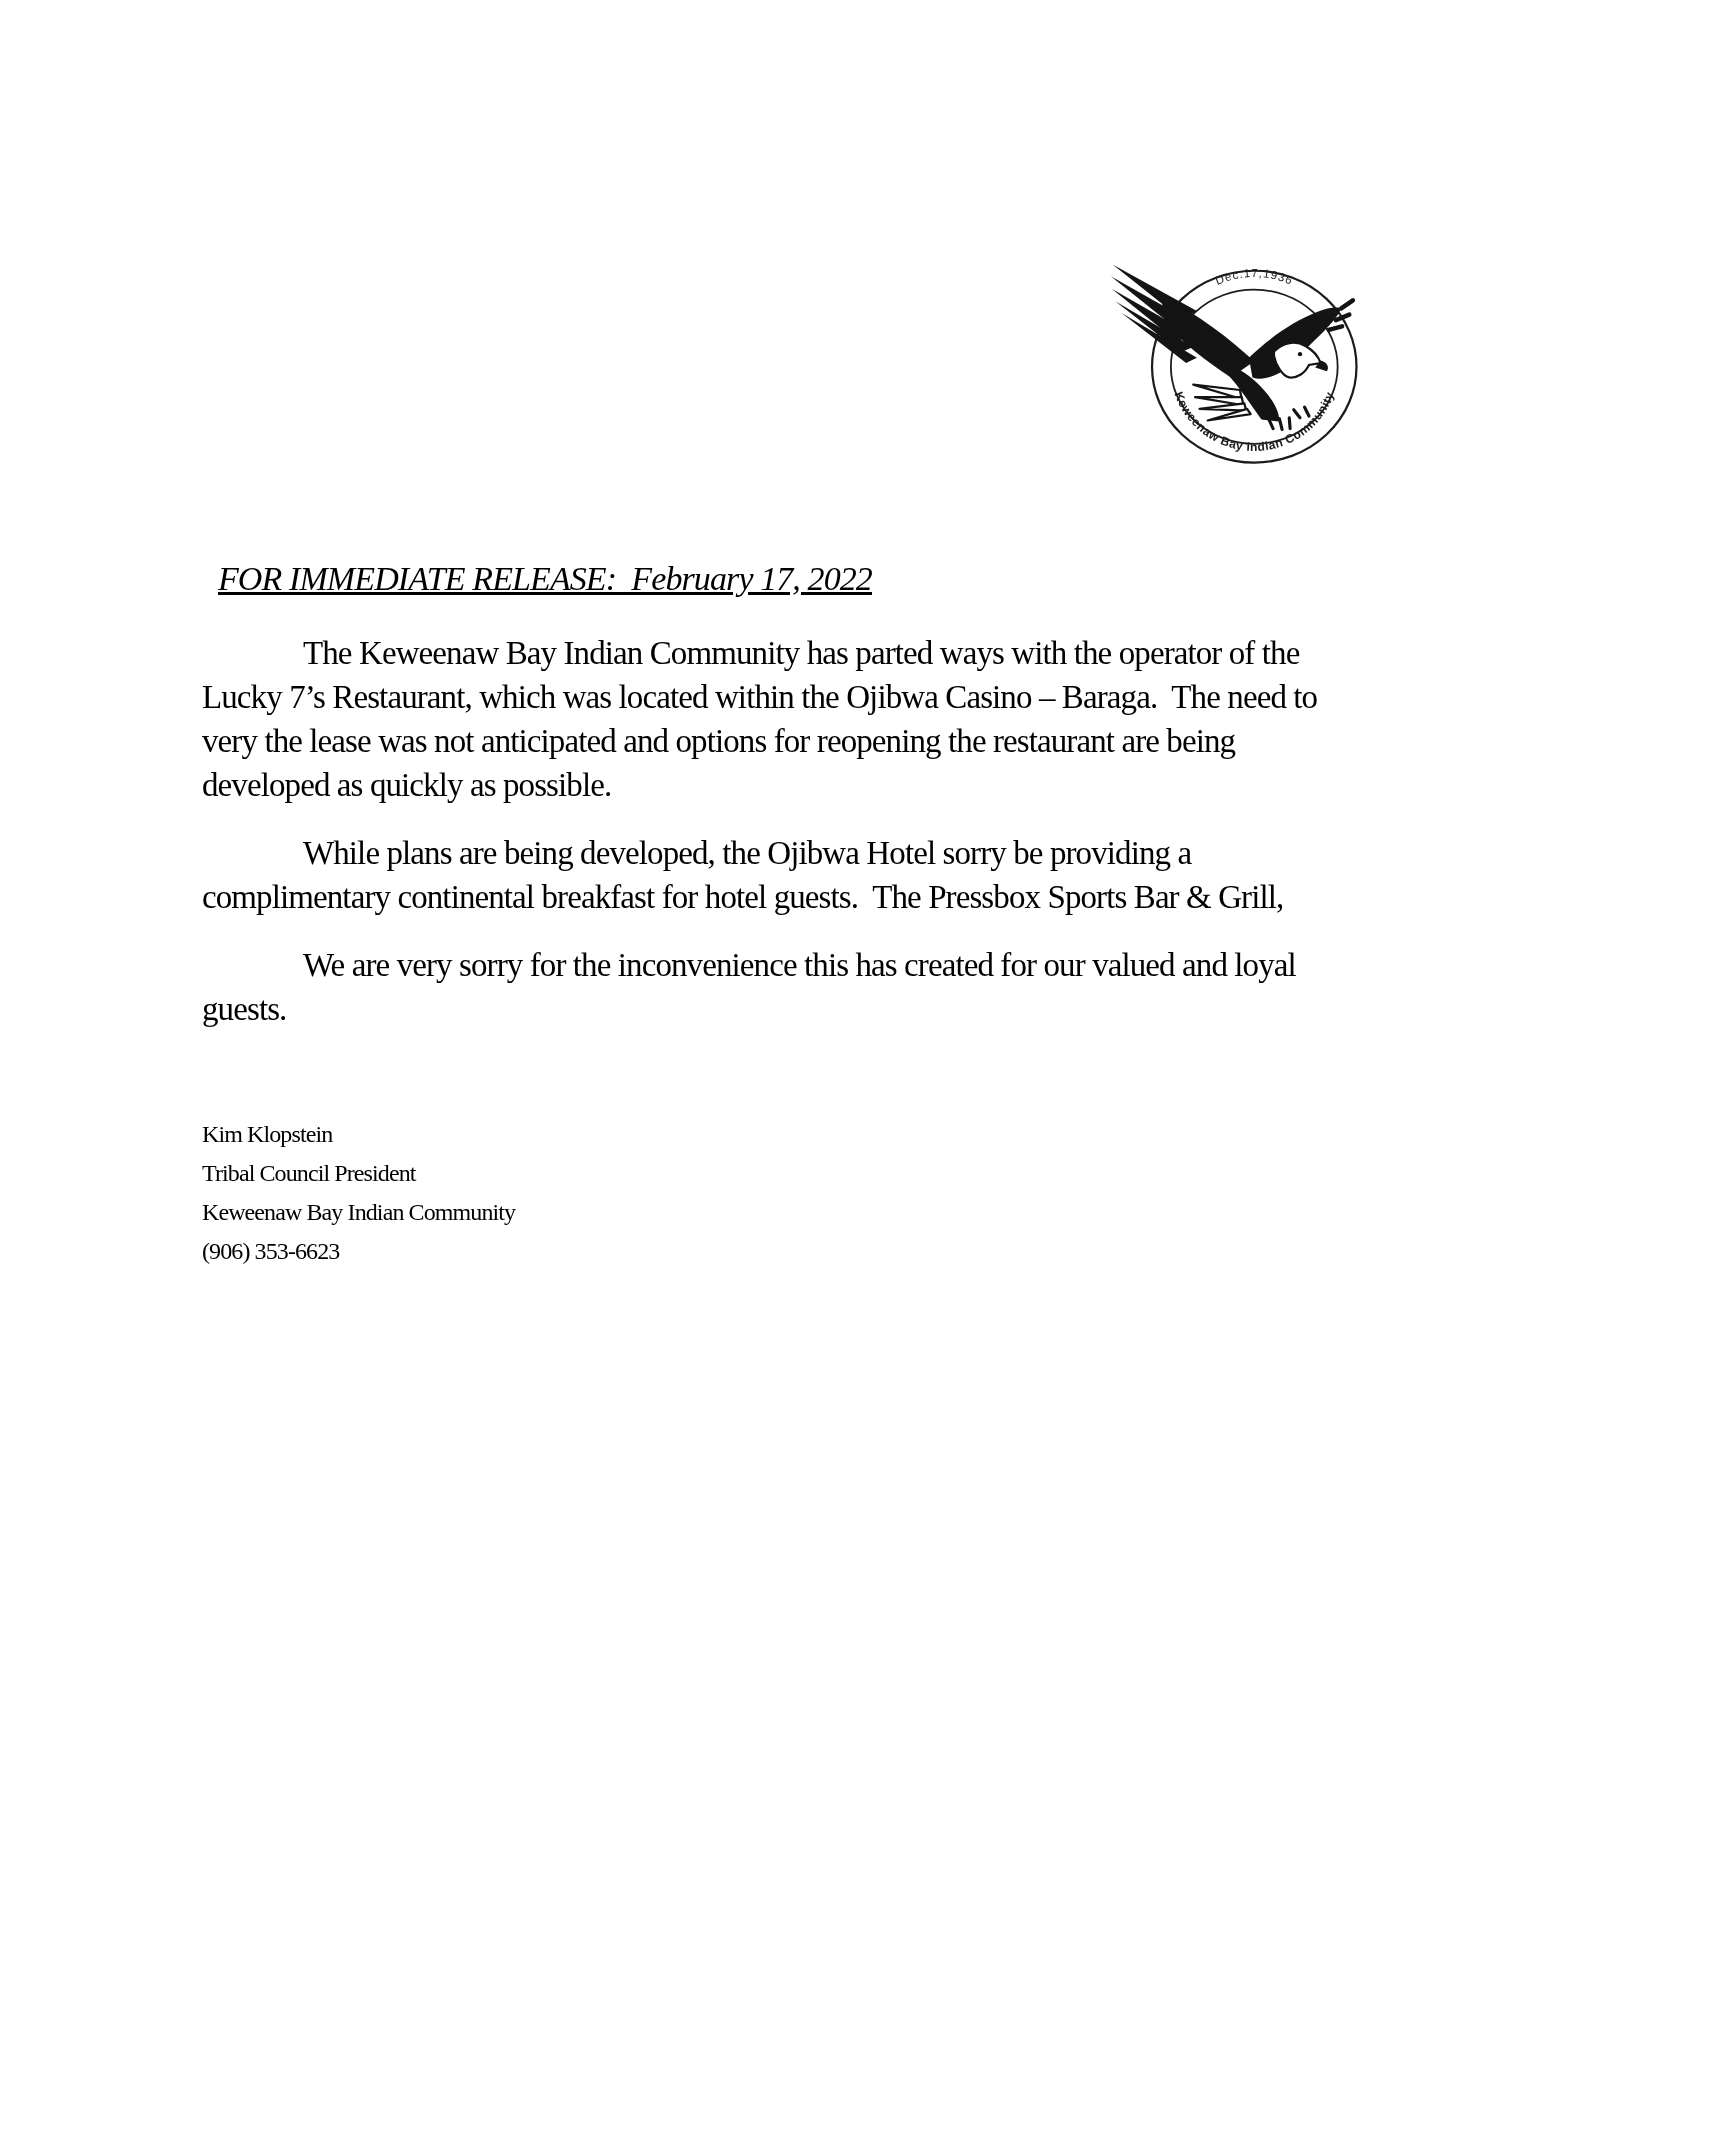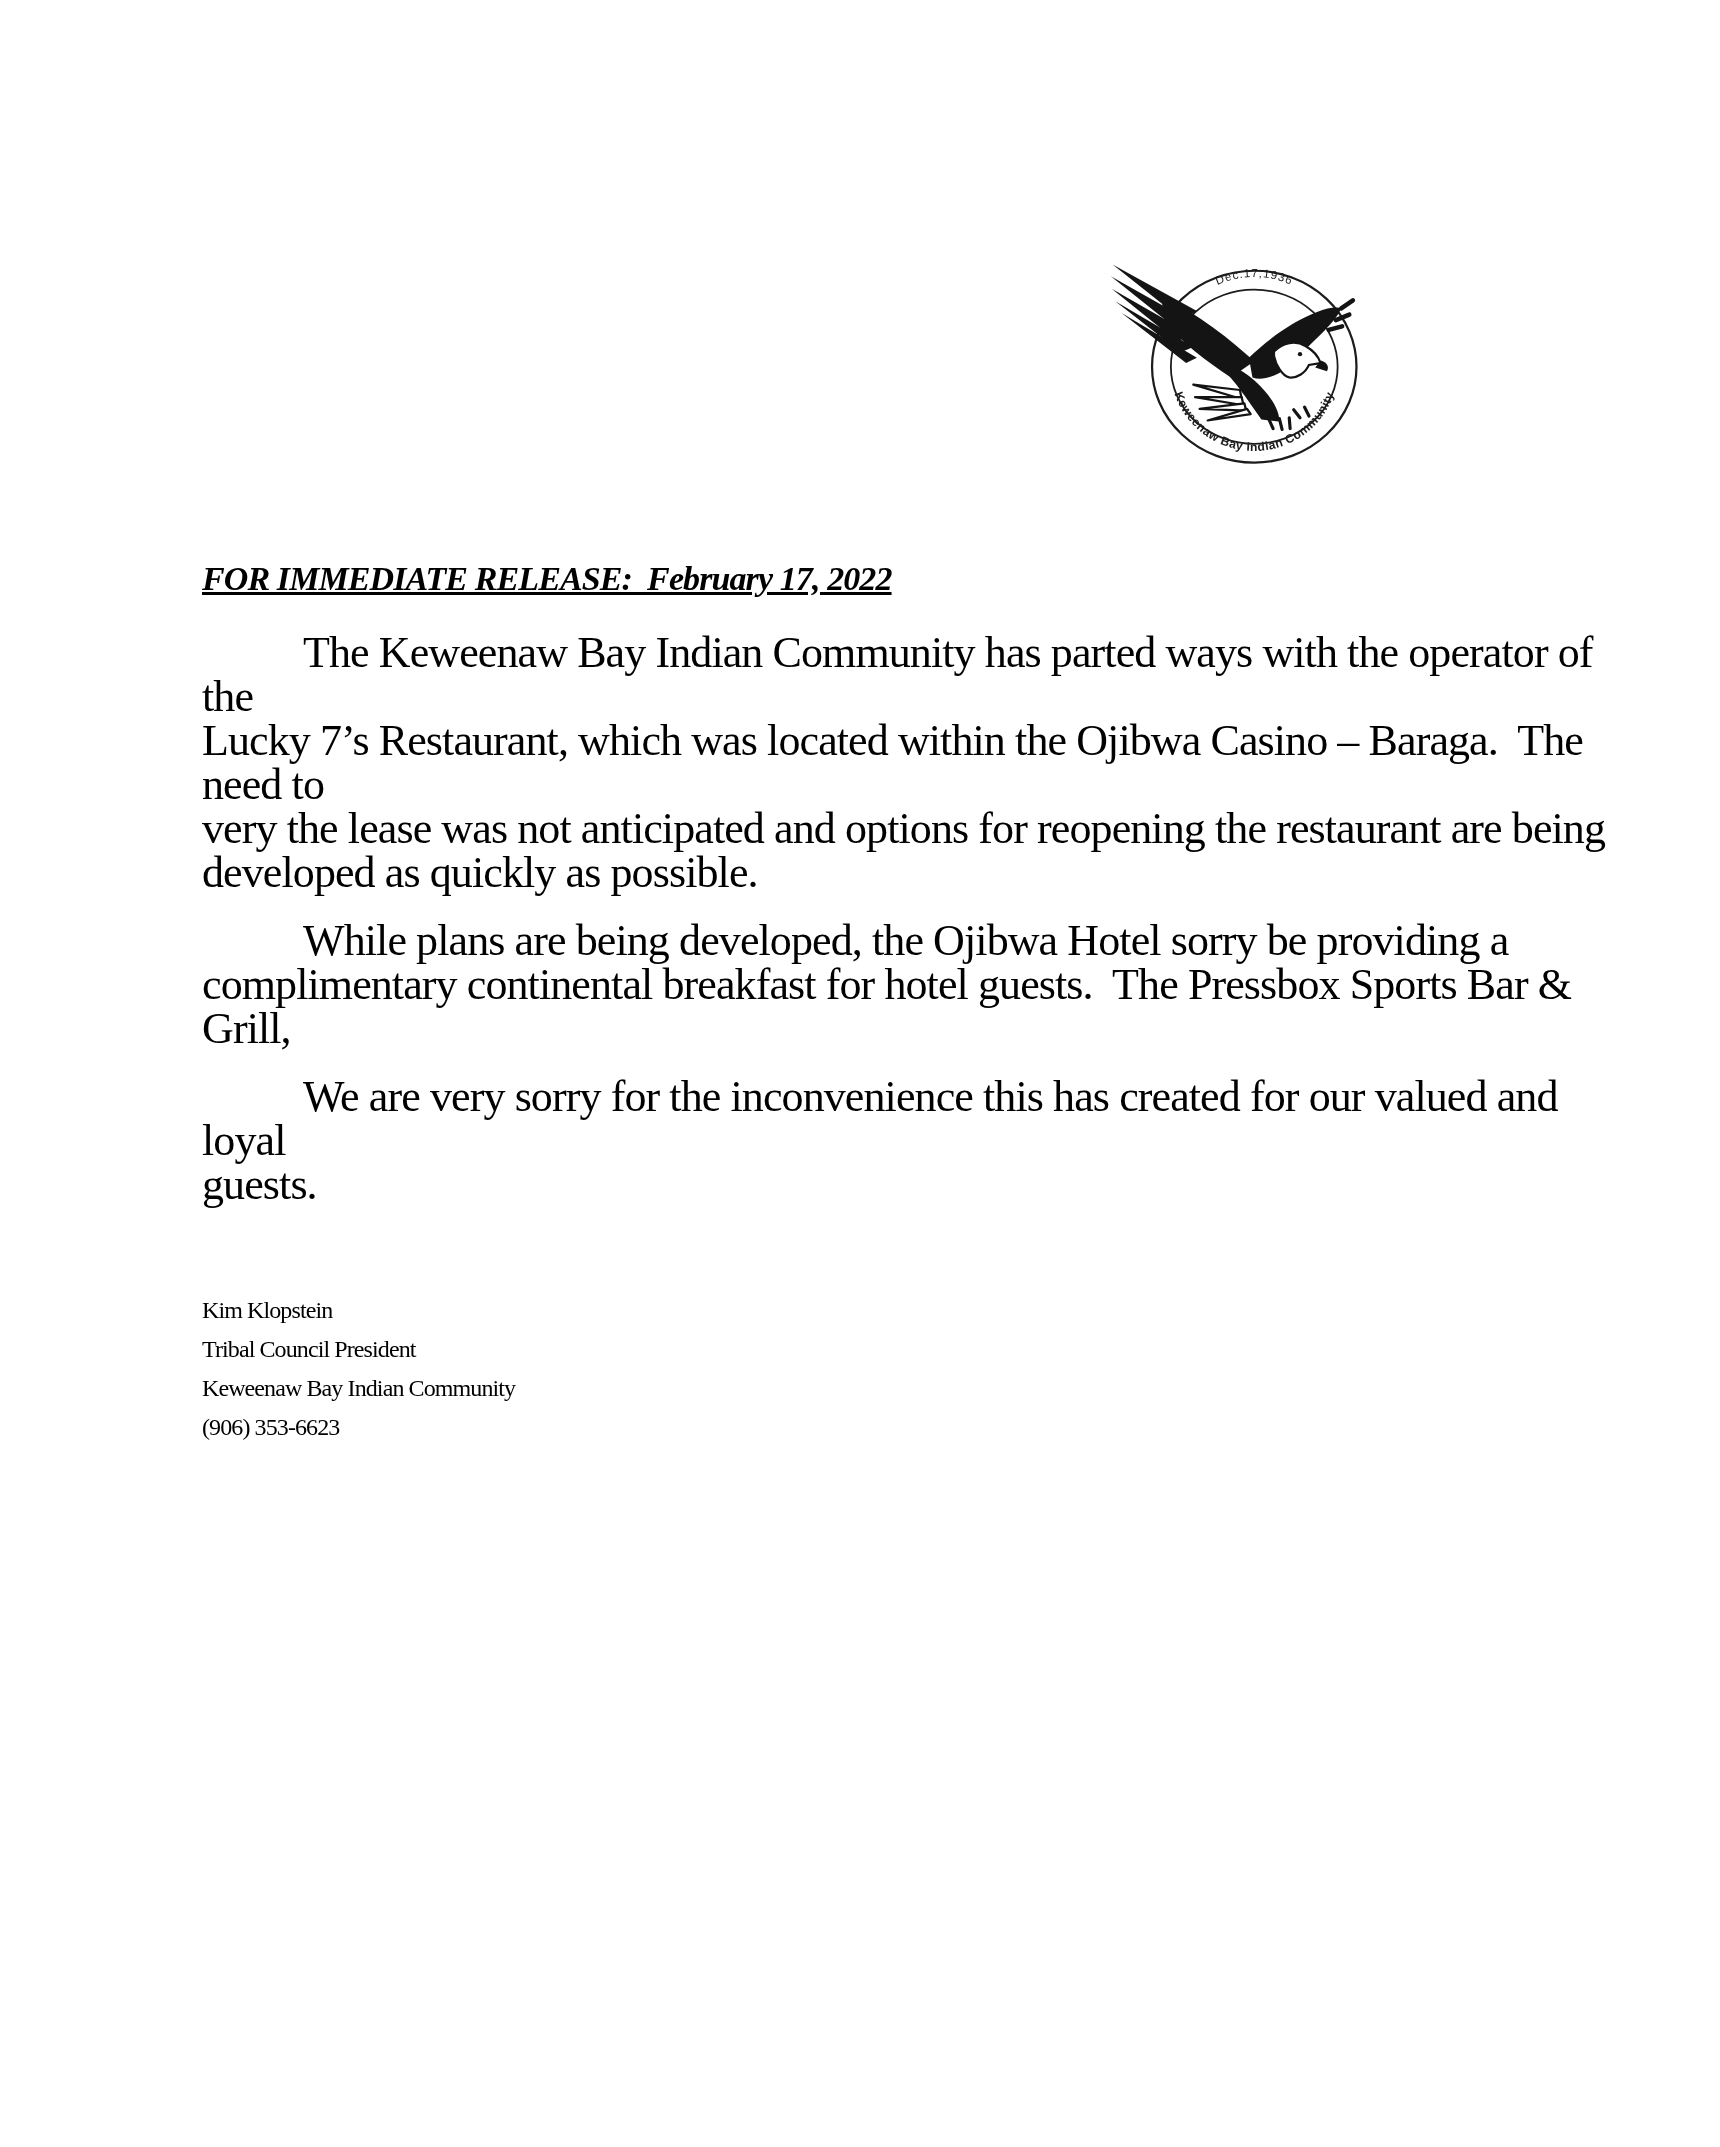--- a/index.html
+++ b/index.html
@@ -30,30 +30,30 @@
   
   .content {
     position: absolute;
     left: 202px;
     top: 557px;
     width: 1415px;
   }
   .heading {
     font-size: 34px;
     line-height: 44px;
-    font-weight: bold;
+    font-weight: normal;
     font-style: italic;
     text-decoration: underline;
     letter-spacing: -0.9px;
     white-space: pre-wrap;
-    margin: 0 0 30px 0;
+    margin: 0 0 30px 16px;
   }
   .para { margin: 0 0 24px 0; }
   .para .line {
-    font-size: 44px;
+    font-size: 33px;
     line-height: 44px;
     letter-spacing: -0.9px;
     white-space: pre-wrap;
   }
   .para .line.first { text-indent: 101px; }
 
   .signature { margin-top: 84px; }
   .signature .line {
     font-size: 24px;
     line-height: 39px;

